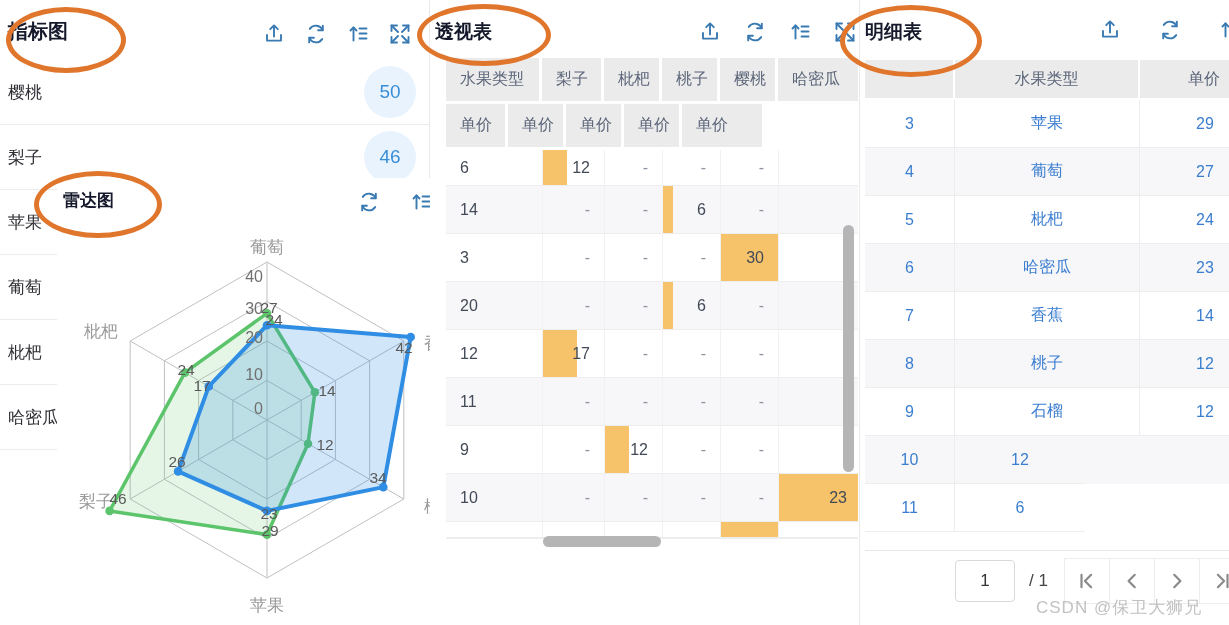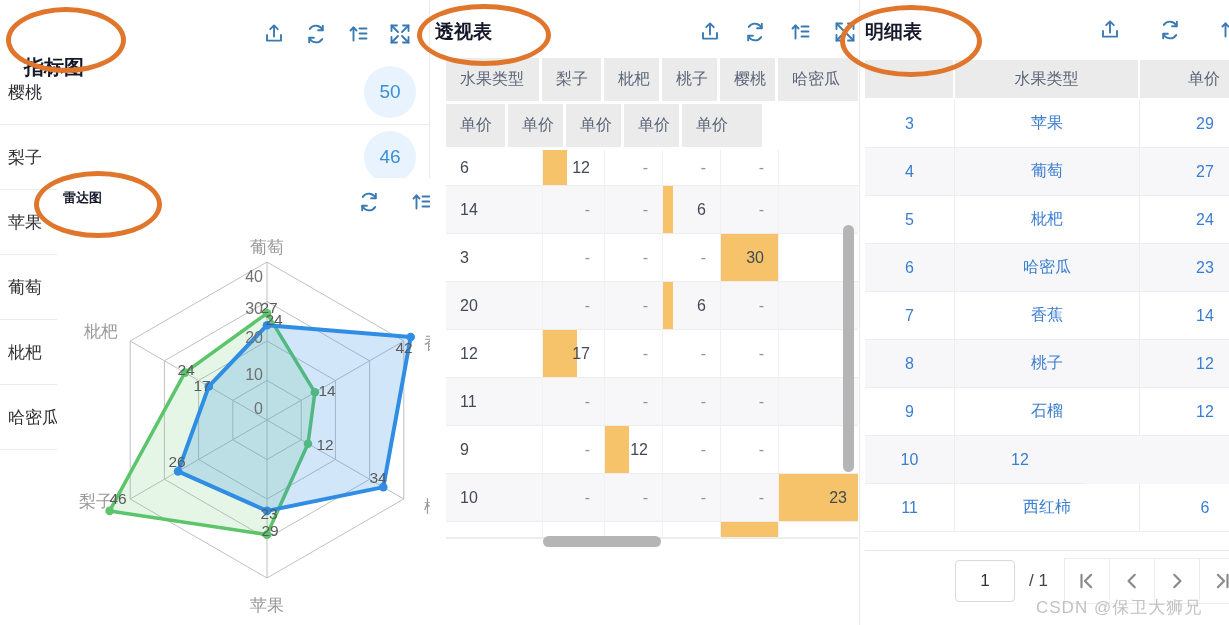--- a/index.html
+++ b/index.html
@@ -11,21 +11,21 @@
   .icon24{width:24px;height:24px;display:inline-block;}
   .icon24 svg{width:24px;height:24px;stroke:#3a7ab2;fill:none;stroke-width:1.9;stroke-linecap:round;stroke-linejoin:round;}
   
   #indicator-list{position:absolute;left:0;top:60px;width:430px;}
   .list-row{height:64px;display:flex;align-items:center;border-bottom:1px solid #ececec;}
   .list-label{margin-left:8px;font-size:17px;color:#2f2f35;}
   .badge{margin-left:auto;margin-right:14px;width:52px;height:52px;border-radius:50%;
          background:#e8f3fd;color:#3a8ed8;font-size:19px;display:flex;align-items:center;justify-content:center;}
   
   #card-radar{position:absolute;left:57px;top:178px;width:373px;height:447px;background:#fff;z-index:3;overflow:hidden;}
-  #card-radar .ptitle{font-size:13px;}
+  #card-radar .ptitle{font-size:17px;}
   #radar-chart{position:absolute;left:3px;top:37px;width:370px;height:410px;}
   
   #pivot-table{position:absolute;left:16px;top:58px;width:412px;overflow:hidden;border-bottom:1px solid #ececec;}
   .p-hrow{display:flex;}
   .p-hcell{background:#ebebec;color:#5c6679;font-size:16px;height:43px;display:flex;align-items:center;
            padding-left:14px;box-sizing:border-box;margin:0 3px 3px 0;flex:none;}
   .p-row{display:flex;}
   .p-wcell{box-sizing:border-box;padding-left:14px;display:flex;align-items:center;font-size:16px;color:#434a57;
            border-bottom:1px solid #ededed;flex:none;}
   .p-cell{position:relative;box-sizing:border-box;border-bottom:1px solid #ededed;border-left:1px solid #f1f1f2;flex:none;}
@@ -54,21 +54,21 @@
   .pgbtn svg{width:22px;height:22px;stroke:#8a8a8a;fill:none;stroke-width:1.6;stroke-linecap:round;stroke-linejoin:round;}
   
   .annotation{position:absolute;border:5px solid #e0752c;border-radius:50%;z-index:6;pointer-events:none;}
   #watermark{position:absolute;left:1036px;top:596px;font-size:17px;color:#c2c2c2;letter-spacing:1px;z-index:5;white-space:nowrap;}
   .vdivider{position:absolute;top:0;width:1px;height:625px;background:#e9e9e9;z-index:1;}
 </style>
 </head>
 <body>
 
 <div class="panel" id="panel-indicator" style="left:0;width:430px;">
-  <div class="ptitle" style="left:24px;top:18px;font-size:20px;margin-top:36px;">指标图</div>
+  <div class="ptitle" style="left:8px;top:18px;font-size:20px;">指标图</div>
   <div class="toolbar" style="left:262px;top:22px;gap:18px;">
       <span class="icon24"><svg viewBox="0 0 24 24">
           <path d="M12 14.5V4"></path>
           <path d="M8.2 7.2L12 3.4l3.8 3.8"></path>
           <path d="M5 13v5.6h14V13"></path>
         </svg></span>
       <span class="icon24"><svg viewBox="0 0 24 24">
           <path d="M18.6 8.2A7.3 7.3 0 0 0 5.8 6.9"></path>
           <path d="M18.8 3.6v4.7H14.1"></path>
           <path d="M5.4 15.8A7.3 7.3 0 0 0 18.2 17.1"></path>
@@ -381,21 +381,20 @@
         <div class="d-cell" style="width:90px">9</div>
         <div class="d-cell" style="width:185px">石榴</div>
         <div class="d-cell" style="width:130px">12</div>
       </div>
       <div class="d-row" style="background:#f7f7f9">
         <div class="d-cell" style="width:90px">10</div>
         <div class="d-cell" style="width:130px">12</div>
       </div>
       <div class="d-row" style="background:#fff">
         <div class="d-cell" style="width:90px">11</div>
-        <div class="d-cell" style="width:185px">西红柿</div>
         <div class="d-cell" style="width:130px">6</div>
       </div>
     </div>
   <div id="detail-empty-row"></div>
   <div id="pagination">
     <input id="page-input" value="1" style="">
     <span id="page-total">/ 1</span>
     <span id="pg-buttons" style="display:flex;">
         <span class="pgbtn">
           <svg viewBox="0 0 16 16">

